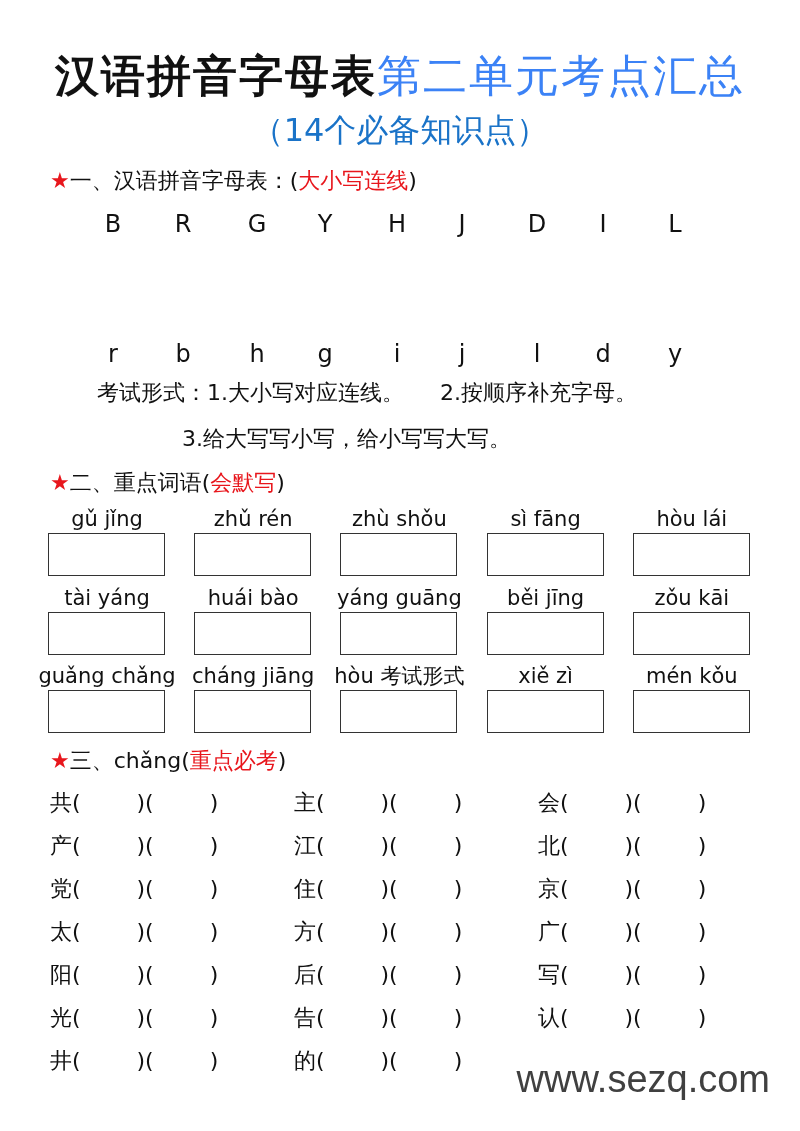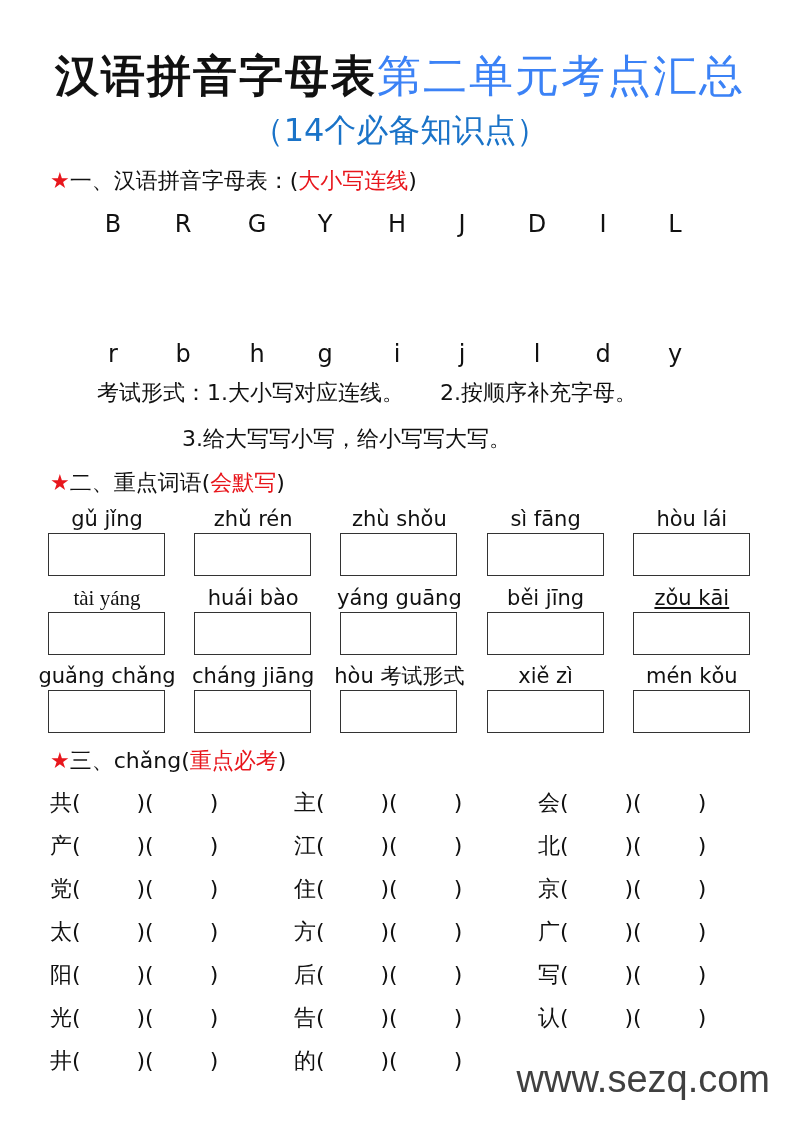--- a/index.html
+++ b/index.html
@@ -60,29 +60,29 @@
     <div class="py" style="left: 34px; top: 507px;">gǔ jǐng</div>
     <div class="box" style="left: 48px; top: 533px;"></div>
     <div class="py" style="left: 180.2px; top: 507px;">zhǔ rén</div>
     <div class="box" style="left: 194.2px; top: 533px;"></div>
     <div class="py" style="left: 326.4px; top: 507px;">zhù shǒu</div>
     <div class="box" style="left: 340.4px; top: 533px;"></div>
     <div class="py" style="left: 472.6px; top: 507px;">sì fāng</div>
     <div class="box" style="left: 486.6px; top: 533px;"></div>
     <div class="py" style="left: 618.8px; top: 507px;">hòu lái</div>
     <div class="box" style="left: 632.8px; top: 533px;"></div>
-    <div class="py" style="left: 34px; top: 586px; font-family: Liberation Serif, serif;">tài yáng</div>
+    <div class="py" style="left: 34px; top: 586px;">tài yáng</div>
     <div class="box" style="left: 48px; top: 612px;"></div>
     <div class="py" style="left: 180.2px; top: 586px;">huái bào</div>
     <div class="box" style="left: 194.2px; top: 612px;"></div>
     <div class="py" style="left: 326.4px; top: 586px;">yáng guāng</div>
     <div class="box" style="left: 340.4px; top: 612px;"></div>
     <div class="py" style="left: 472.6px; top: 586px;">běi jīng</div>
     <div class="box" style="left: 486.6px; top: 612px;"></div>
-    <div class="py" style="left: 618.8px; top: 586px; text-decoration: underline;">zǒu kāi</div>
+    <div class="py" style="left: 618.8px; top: 586px;">zǒu kāi</div>
     <div class="box" style="left: 632.8px; top: 612px;"></div>
     <div class="py" style="left: 34px; top: 664px;">guǎng chǎng</div>
     <div class="box" style="left: 48px; top: 690px;"></div>
     <div class="py" style="left: 180.2px; top: 664px;">cháng jiāng</div>
     <div class="box" style="left: 194.2px; top: 690px;"></div>
     <div class="py" style="left: 326.4px; top: 664px;">hòu 考试形式</div>
     <div class="box" style="left: 340.4px; top: 690px;"></div>
     <div class="py" style="left: 472.6px; top: 664px;">xiě zì</div>
     <div class="box" style="left: 486.6px; top: 690px;"></div>
     <div class="py" style="left: 618.8px; top: 664px;">mén kǒu</div>

